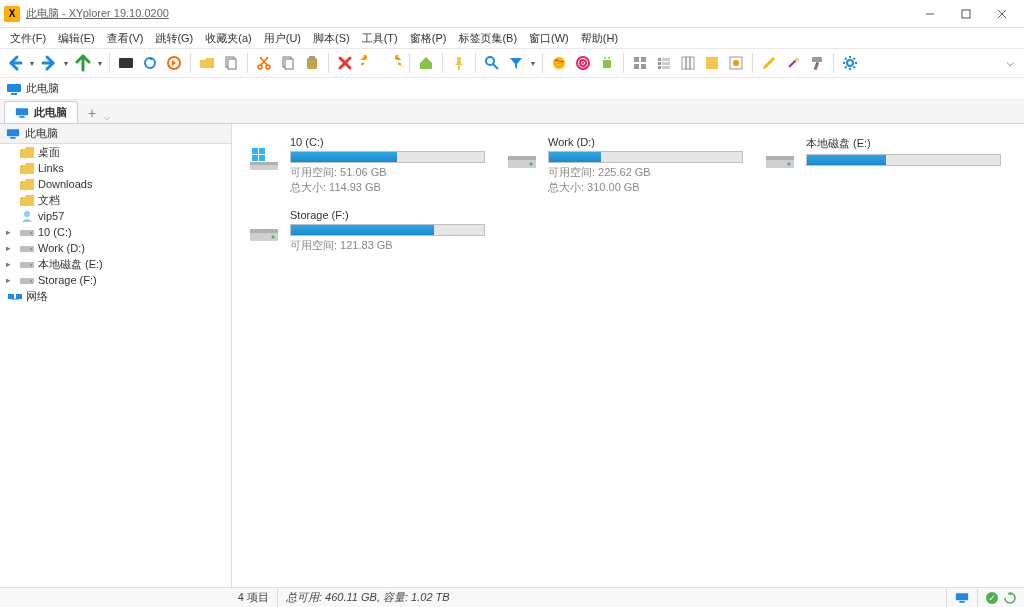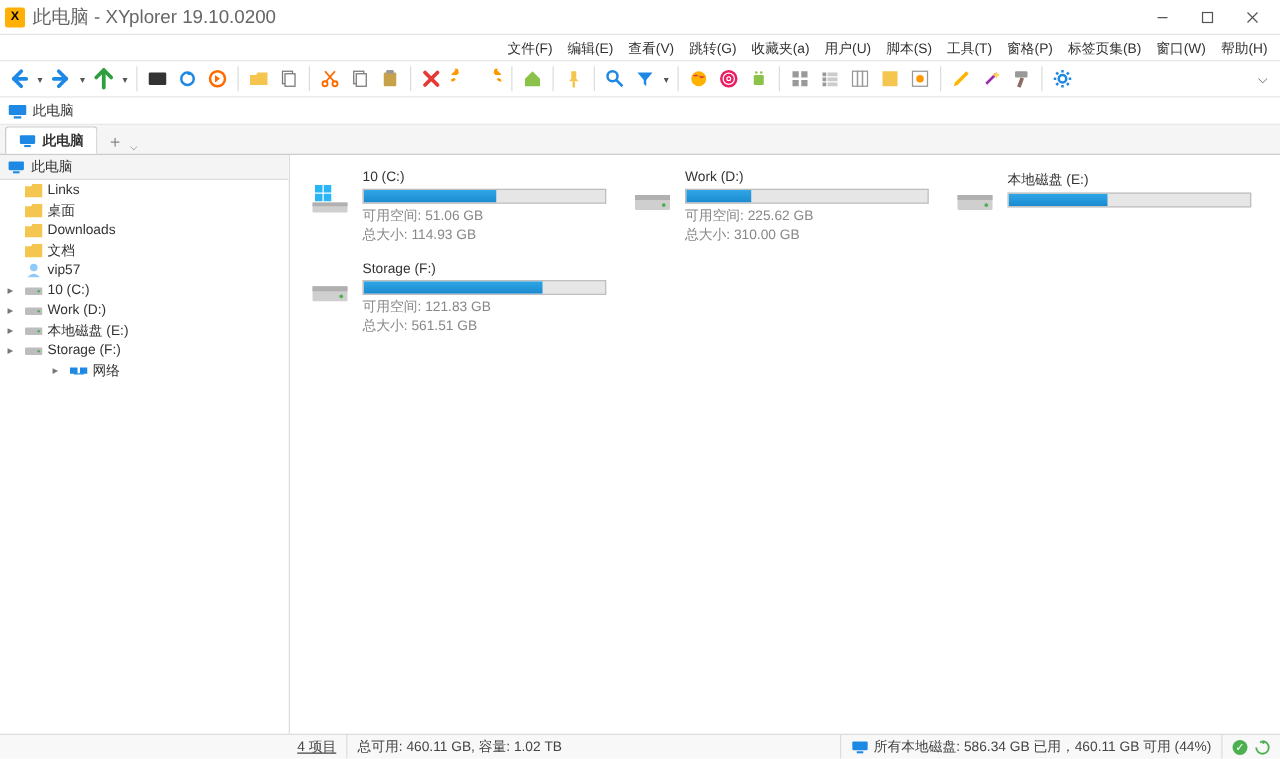--- a/index.html
+++ b/index.html
@@ -1,27 +1,27 @@
 <!DOCTYPE html>
 <html><head>
 <meta charset="utf-8">
 <style>
 * { margin: 0; padding: 0; box-sizing: border-box; font-family: "Microsoft YaHei", "Segoe UI", Arial, sans-serif; }
 body { width: 1024px; height: 607px; background: #fff; font-size: 12px; color: #333; overflow: hidden; display: flex; flex-direction: column; }
 
 
 .titlebar { height: 28px; background: #fff; border-bottom: 1px solid #e5e5e5; display: flex; align-items: center; padding: 0 4px; }
 .titlebar .app-icon { width: 16px; height: 16px; background: #ffb000; border-radius: 2px; margin-right: 6px; display: inline-flex; align-items: center; justify-content: center; font-size: 10px; color: #000; font-weight: bold; }
-.titlebar .title { font-size: 15px; color: #666; flex: 1; }
+.titlebar .title { font-size: 11px; color: #666; flex: 1; text-decoration: underline; }
 .titlebar .winbtns { display: flex; }
 .titlebar .winbtn { width: 36px; height: 24px; display: flex; align-items: center; justify-content: center; color: #888; cursor: pointer; }
 .titlebar .winbtn svg { width: 10px; height: 10px; }
 
 
-.menubar { height: 20px; display: flex; align-items: center; padding: 0 4px; font-size: 11px; color: #333; justify-content: flex-end; }
+.menubar { height: 20px; display: flex; align-items: center; padding: 0 4px; font-size: 11px; color: #333; }
 .menubar .menuitem { padding: 2px 6px; cursor: pointer; }
 
 
 .toolbar { height: 30px; display: flex; align-items: center; padding: 0 4px; border-top: 1px solid #e8e8e8; border-bottom: 1px solid #e8e8e8; gap: 2px; }
 .tbtn { width: 22px; height: 22px; display: inline-flex; align-items: center; justify-content: center; cursor: pointer; border-radius: 2px; }
 .tsep { width: 1px; height: 20px; background: #ddd; margin: 0 3px; }
 .tdd { width: 8px; font-size: 8px; color: #555; display: inline-flex; align-items: center; justify-content: center; }
 .toolbar .spacer { flex: 1; }
 .toolbar .right-dd { font-size: 10px; color: #555; padding: 2px 6px; }
 
@@ -51,21 +51,21 @@
 .drv-body { flex: 1; }
 .drv-name { font-size: 11px; color: #333; margin-bottom: 3px; }
 .drv-bar { width: 195px; height: 12px; background: #e6e6e6; border: 1px solid #bfbfbf; position: relative; overflow: hidden; }
 .drv-fill { height: 100%; background: linear-gradient(to bottom, #2ea6e6, #1b8ad0); }
 .drv-free { font-size: 11px; color: #888; margin-top: 2px; }
 .drv-total { font-size: 11px; color: #888; }
 
 
 .statusbar { height: 20px; border-top: 1px solid #ddd; display: flex; align-items: center; font-size: 11px; color: #444; background: #f8f8f8; }
 .statusbar .cell { padding: 0 8px; border-right: 1px solid #ddd; height: 100%; display: flex; align-items: center; gap: 4px; }
-.statusbar .flex { flex: 1; }
+.statusbar .flex { flex: 1; font-style: italic; }
 .status-green { width: 12px; height: 12px; background: #4caf50; border-radius: 50%; display: inline-flex; align-items: center; justify-content: center; color: #fff; font-size: 9px; }
 .status-sync { width: 12px; height: 12px; color: #4caf50; }
 
 
 .svg-pc { fill: #1e88e5; }
 </style>
 </head>
 <body>
 
 <div class="titlebar">
@@ -352,30 +352,30 @@
       <span>此电脑</span>
     </div>
     <div id="tree">
         <div class="tree-item">
           <span class="expander"></span>
           <span class="ticon">
             <svg width="14" height="11" viewBox="0 0 14 11">
               <path d="M0 2 L5 2 L6 0 L14 0 L14 11 L0 11 Z" fill="#f5c64f"></path>
             </svg>
           </span>
+          <span>桌面</span>
+        </div>
+        <div class="tree-item">
+          <span class="expander"></span>
+          <span class="ticon">
+            <svg width="14" height="11" viewBox="0 0 14 11">
+              <path d="M0 2 L5 2 L6 0 L14 0 L14 11 L0 11 Z" fill="#f5c64f"></path>
+            </svg>
+          </span>
           <span>Links</span>
-        </div>
-        <div class="tree-item">
-          <span class="expander"></span>
-          <span class="ticon">
-            <svg width="14" height="11" viewBox="0 0 14 11">
-              <path d="M0 2 L5 2 L6 0 L14 0 L14 11 L0 11 Z" fill="#f5c64f"></path>
-            </svg>
-          </span>
-          <span>桌面</span>
         </div>
         <div class="tree-item">
           <span class="expander"></span>
           <span class="ticon">
             <svg width="14" height="11" viewBox="0 0 14 11">
               <path d="M0 2 L5 2 L6 0 L14 0 L14 11 L0 11 Z" fill="#f5c64f"></path>
             </svg>
           </span>
           <span>Downloads</span>
         </div>
@@ -431,21 +431,21 @@
         <div class="tree-item">
           <span class="expander">▸</span>
           <span class="ticon">
             <svg width="14" height="11" viewBox="0 0 14 11">
               <rect x="0" y="3" width="14" height="6" rx="1" fill="#bdbdbd"></rect>
               <circle cx="11" cy="6" r="1" fill="#4caf50"></circle>
             </svg>
           </span>
           <span>Storage (F:)</span>
         </div>
-        <div class="tree-item lvl1" style="padding-left: 8px; margin-left: 48px;">
+        <div class="tree-item lvl1" style="padding-left: 8px;">
           <span class="expander">▸</span>
           <span class="ticon">
             <svg width="14" height="11" viewBox="0 0 14 11">
               <rect x="0" y="3" width="6" height="5" fill="#1e88e5"></rect>
               <rect x="8" y="3" width="6" height="5" fill="#1e88e5"></rect>
               <line x1="3" y1="8" x2="11" y2="8" stroke="#1e88e5"></line>
             </svg>
           </span>
           <span>网络</span>
         </div>
@@ -514,40 +514,38 @@
               <rect x="2" y="8" width="28" height="4" fill="#b0b0b0"></rect>
               <circle cx="25" cy="16" r="1.5" fill="#4caf50"></circle>
             </svg>
           </div>
           <div class="drv-body">
             <div class="drv-name">Storage (F:)</div>
             <div class="drv-bar">
               <div class="drv-fill" style="width:74%"></div>
             </div>
             <div class="drv-free">可用空间: 121.83 GB</div>
-            <div class="drv-total">总大小: 561.51 GB</div>
           </div>
         </div>
       </div>
   </div>
 </div>
 
 <div class="statusbar">
-  <div class="cell" style="width:278px;text-decoration:underline;">
+  <div class="cell" style="width:278px;">
       <span style="margin-left:auto;">4 项目</span>
     </div>
   <div class="cell flex">
       <span>总可用: 460.11 GB, 容量: 1.02 TB</span>
     </div>
   <div class="cell">
     <svg width="14" height="11" viewBox="0 0 16 12">
         <rect x="1" y="1" width="14" height="8" rx="1" fill="#1e88e5"></rect>
         <rect x="5" y="10" width="6" height="2" fill="#1e88e5"></rect>
       </svg>
-    <span>所有本地磁盘: 586.34 GB 已用，460.11 GB 可用 (44%)</span>
   </div>
   <div class="cell" style="border-right:none; gap:6px;">
     <span class="status-green">✓</span>
     <svg class="status-sync" viewBox="0 0 12 12">
         <path d="M6 1 A5 5 0 1 1 1 6" fill="none" stroke="#4caf50" stroke-width="1.5"></path>
         <path d="M6 1 L4 2 M6 1 L7 3" stroke="#4caf50" stroke-width="1.5" fill="none"></path>
       </svg>
   </div>
 </div>
 

